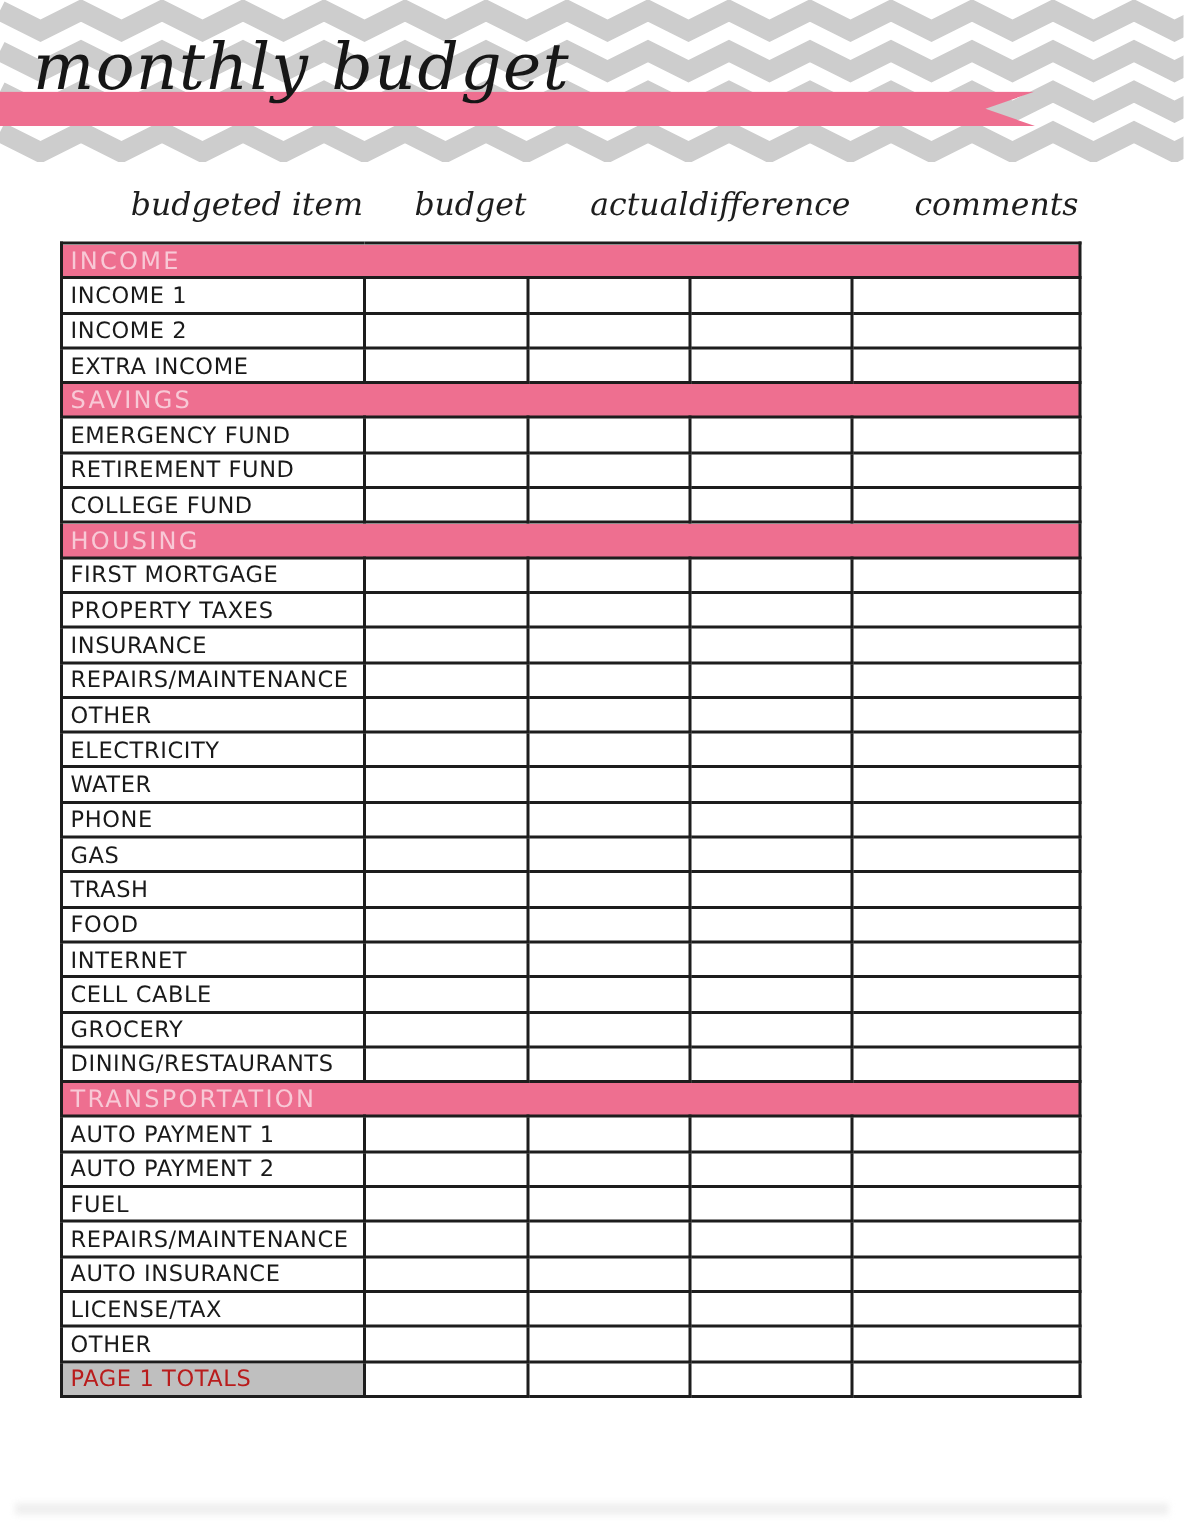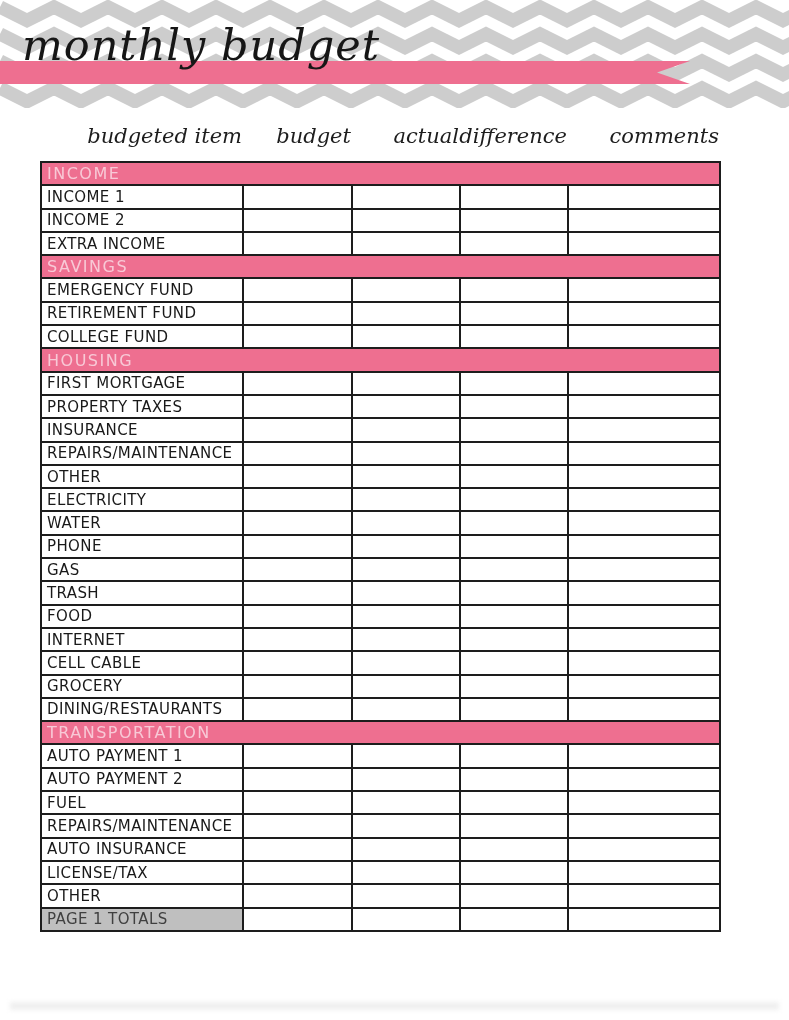--- a/index.html
+++ b/index.html
@@ -47,21 +47,21 @@
   }
   td.section-cell {
     background:var(--pink, #EE6F90);
     color:var(--section-pink, #F8C9D6);
     font-size:16px; letter-spacing:1.5px;
   }
   td.label-cell { font-size:15px; letter-spacing:0.4px; color:#191919; }
   td.data-cell { background:#ffffff; }
   td.totals-cell {
     background:var(--totals-gray, #BFBFBF);
-    font-size:15px; letter-spacing:0.4px; color:#404040;
+    font-size:15px; letter-spacing:0.4px; color:#b91c1c;
   }
   
   .scan-smudge {
     position:absolute; top:1002px; left:10px; width:769px; height:8px;
     background:#e3e3e3; opacity:0.55; filter:blur(2px);
   }
 </style>
 </head>
 <body>
 

